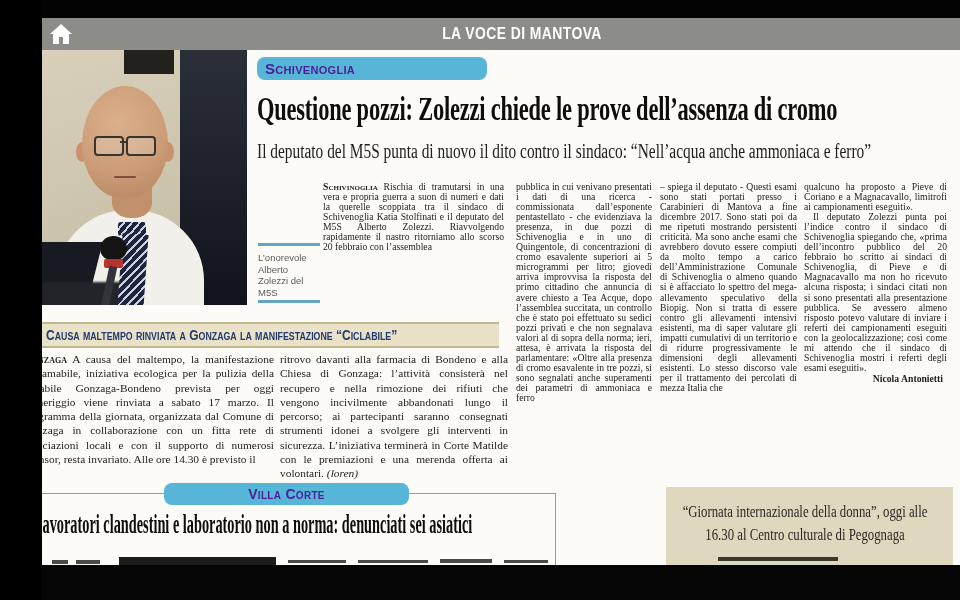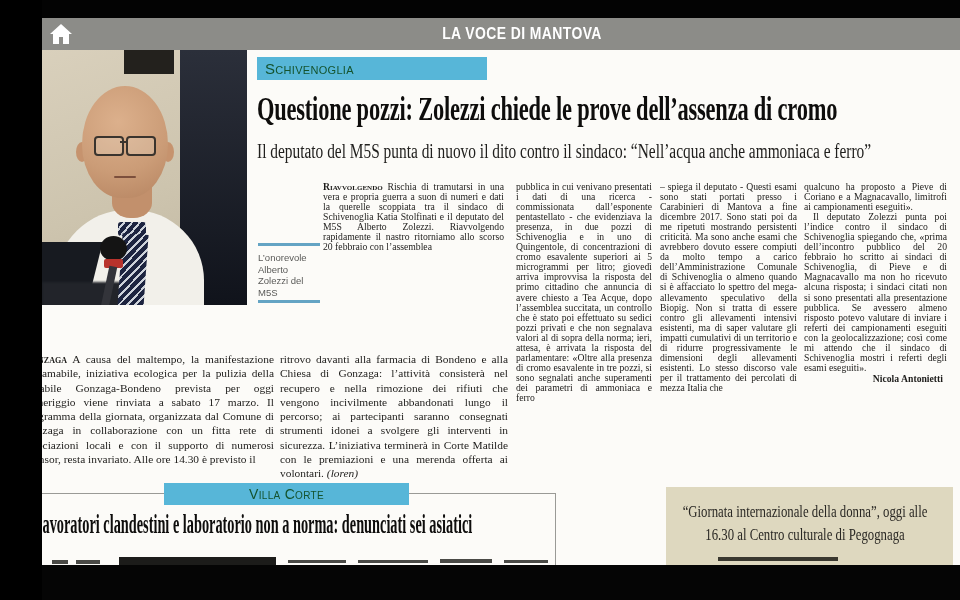--- a/index.html
+++ b/index.html
@@ -52,23 +52,23 @@
   .ph-micfoam{position:absolute;left:58px;top:186px;width:27px;height:25px;background:#141414;border-radius:50%;}
   .ph-micband{position:absolute;left:62px;top:209px;width:19px;height:9px;background:#b8332c;border-radius:2px;}
   .ph-micstem{position:absolute;left:63px;top:216px;width:8px;height:42px;background:#33343a;transform:rotate(12deg);}
 
   
   .cap-rule{position:absolute;left:216px;width:62px;height:3px;background:#64a4c4;}
   #caption{position:absolute;left:216px;top:202px;width:60px;
          font-family:"Liberation Sans",sans-serif;font-size:9.5px;line-height:11.5px;color:#5a5a58;}
 
   
-  .bluetag{position:absolute;background:#57b6d8;color:#14532d;
-         font-family:"Liberation Sans",sans-serif;font-weight:normal;font-variant:small-caps;
-         font-size:15px;line-height:23px;letter-spacing:.3px;overflow:hidden;}
+  .bluetag{position:absolute;background:#57b6d8;color:#4c1d95;
+         font-family:"Liberation Sans",sans-serif;font-weight:bold;font-variant:small-caps;
+         font-size:15px;line-height:23px;letter-spacing:.3px;overflow:hidden;border-radius:8px;}
   #tag-schivenoglia{left:215px;top:7px;width:222px;height:23px;padding-left:8px;}
   #tag-villapoma{left:122px;top:433px;width:245px;height:22px;text-align:center;font-size:14px;line-height:22px;}
 
   
   .condensed{white-space:nowrap;transform-origin:0 50%;}
   #headline{position:absolute;left:215px;top:40px;font-weight:bold;font-size:34px;color:#0e0d0c;
          transform:scaleX(.66);letter-spacing:-.3px;}
   #subheadline{position:absolute;left:215px;top:90px;font-size:20px;color:#21201e;transform:scaleX(.77);}
   #vp-headline{position:absolute;left:-9px;top:459px;font-weight:bold;font-size:27px;color:#0e0d0c;
          transform:scaleX(.53);}
@@ -163,29 +163,32 @@
     </div>
 
     <div class="cap-rule" style="top:193px"></div>
     <div id="caption">L’onorevole Alberto Zolezzi del M5S</div>
     <div class="cap-rule" style="top:250px"></div>
 
     <div class="bluetag" id="tag-schivenoglia">Schivenoglia</div>
     <div id="headline" class="condensed">Questione pozzi: Zolezzi chiede le prove dell’assenza di cromo</div>
     <div id="subheadline" class="condensed">Il deputato del M5S punta di nuovo il dito contro il sindaco: “Nell’acqua anche ammoniaca e ferro”</div>
 
-    <div class="bodycol" id="col1"><span class="leadin">Riavvolgendo</span> <span>Rischia di tramutarsi in una vera e propria guerra a suon di numeri e dati la querelle scoppiata tra il sindaco di Schivenoglia Katia Stolfinati e il deputato del M5S Alberto Zolezzi. Riavvolgendo rapidamente il nastro ritorniamo allo scorso 20 febbraio con l’assemblea</span></div>
+    <div class="bodycol" id="col1"><span class="leadin">Schivinoglia</span> <span>Rischia di tramutarsi in una vera e propria guerra a suon di numeri e dati la querelle scoppiata tra il sindaco di Schivenoglia Katia Stolfinati e il deputato del M5S Alberto Zolezzi. Riavvolgendo rapidamente il nastro ritorniamo allo scorso 20 febbraio con l’assemblea</span></div>
     <div class="bodycol" id="col2">pubblica in cui venivano presentati i dati di una ricerca - commissionata dall’esponente pentastellato - che evidenziava la presenza, in due pozzi di Schivenoglia e in uno di Quingentole, di concentrazioni di cromo esavalente superiori ai 5 microgrammi per litro; giovedì arriva improvvisa la risposta del primo cittadino che annuncia di avere chiesto a Tea Acque, dopo l’assemblea succitata, un controllo che è stato poi effettuato su sedici pozzi privati e che non segnalava valori al di sopra della norma; ieri, attesa, è arrivata la risposta del parlamentare: «Oltre alla presenza di cromo esavalente in tre pozzi, si sono segnalati anche superamenti dei parametri di ammoniaca e ferro</div>
     <div class="bodycol" id="col3">– spiega il deputato - Questi esami sono stati portati presso i Carabinieri di Mantova a fine dicembre 2017. Sono stati poi da me ripetuti mostrando persistenti criticità. Ma sono anche esami che avrebbero dovuto essere compiuti da molto tempo a carico dell’Amministrazione Comunale di Schivenoglia o almeno quando si è affacciato lo spettro del mega-allevamento speculativo della Biopig. Non si tratta di essere contro gli allevamenti intensivi esistenti, ma di saper valutare gli impatti cumulativi di un territorio e di ridurre progressivamente le dimensioni degli allevamenti esistenti. Lo stesso discorso vale per il trattamento dei percolati di mezza Italia che</div>
     <div class="bodycol" id="col4">
       <div>qualcuno ha proposto a Pieve di Coriano e a Magnacavallo, limitrofi ai campionamenti eseguiti».</div>
       <div class="p2">Il deputato Zolezzi punta poi l’indice contro il sindaco di Schivenoglia spiegando che, «prima dell’incontro pubblico del 20 febbraio ho scritto ai sindaci di Schivenoglia, di Pieve e di Magnacavallo ma non ho ricevuto alcuna risposta; i sindaci citati non si sono presentati alla presentazione pubblica. Se avessero almeno risposto potevo valutare di inviare i referti dei campionamenti eseguiti con la geolocalizzazione; così come mi attendo che il sindaco di Schivenoglia mostri i referti degli esami eseguiti».</div>
       <div id="author">Nicola Antonietti</div>
     </div>
 
+    <div id="gz-strip">
+      <div id="gz-title">Causa maltempo rinviata a Gonzaga la manifestazione “Ciclabile”</div>
+    </div>
     <div class="gzcol" id="gzA"><span class="leadin">Gonzaga</span> <span>A causa del maltempo, la manifestazione Ciclamabile, iniziativa ecologica per la pulizia della ciclabile Gonzaga-Bondeno prevista per oggi pomeriggio viene rinviata a sabato 17 marzo. Il programma della giornata, organizzata dal Comune di Gonzaga in collaborazione con un fitta rete di associazioni locali e con il supporto di numerosi sponsor, resta invariato. Alle ore 14.30 è previsto il</span></div>
     <div class="gzcol" id="gzB"><span>ritrovo davanti alla farmacia di Bondeno e alla Chiesa di Gonzaga: l’attività consisterà nel recupero e nella rimozione dei rifiuti che vengono incivilmente abbandonati lungo il percorso; ai partecipanti saranno consegnati strumenti idonei a svolgere gli interventi in sicurezza. L’iniziativa terminerà in Corte Matilde con le premiazioni e una merenda offerta ai volontari.</span> <span class="sig">(loren)</span></div>
 
     <div class="rule" id="vp-hline"></div>
     <div class="rule" id="vp-vline"></div>
     <div class="bluetag" id="tag-villapoma">Villa Corte</div>
     <div id="vp-headline" class="condensed">Lavoratori clandestini e laboratorio non a norma: denunciati sei asiatici</div>
 
     <div id="pegbox">
       <div id="pegtext">“Giornata internazionale della donna”, oggi alle 16.30 al Centro culturale di Pegognaga</div>

